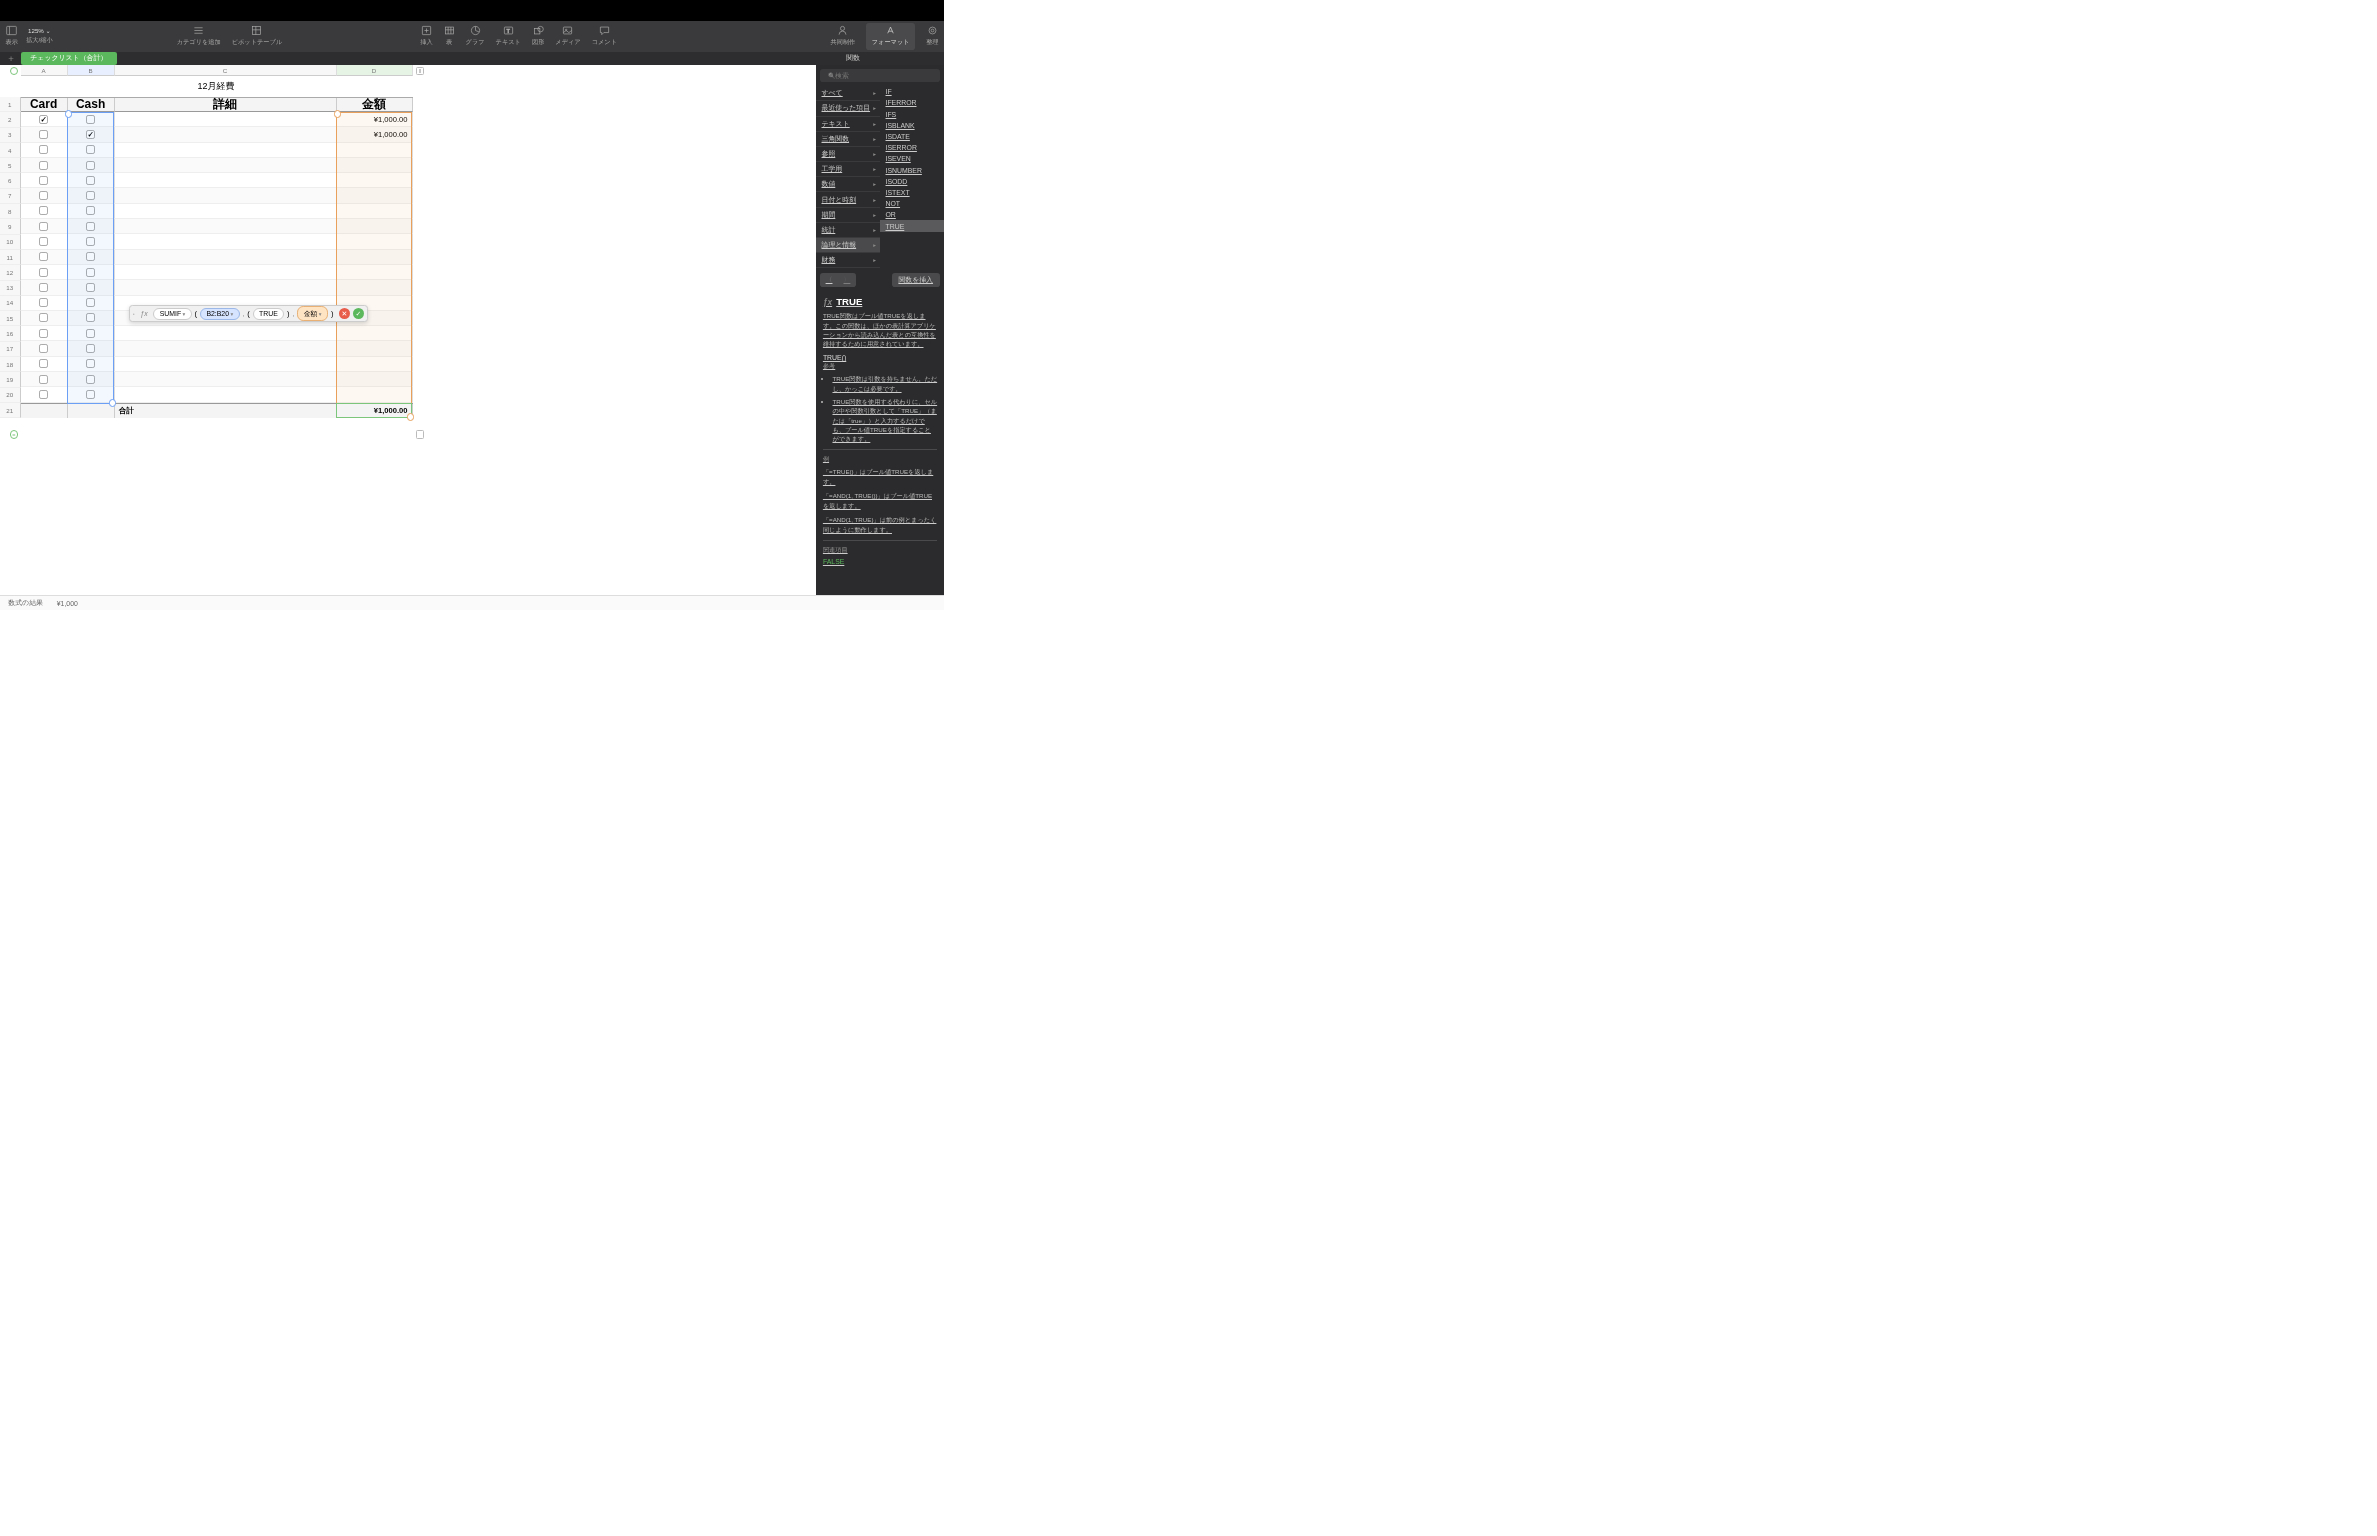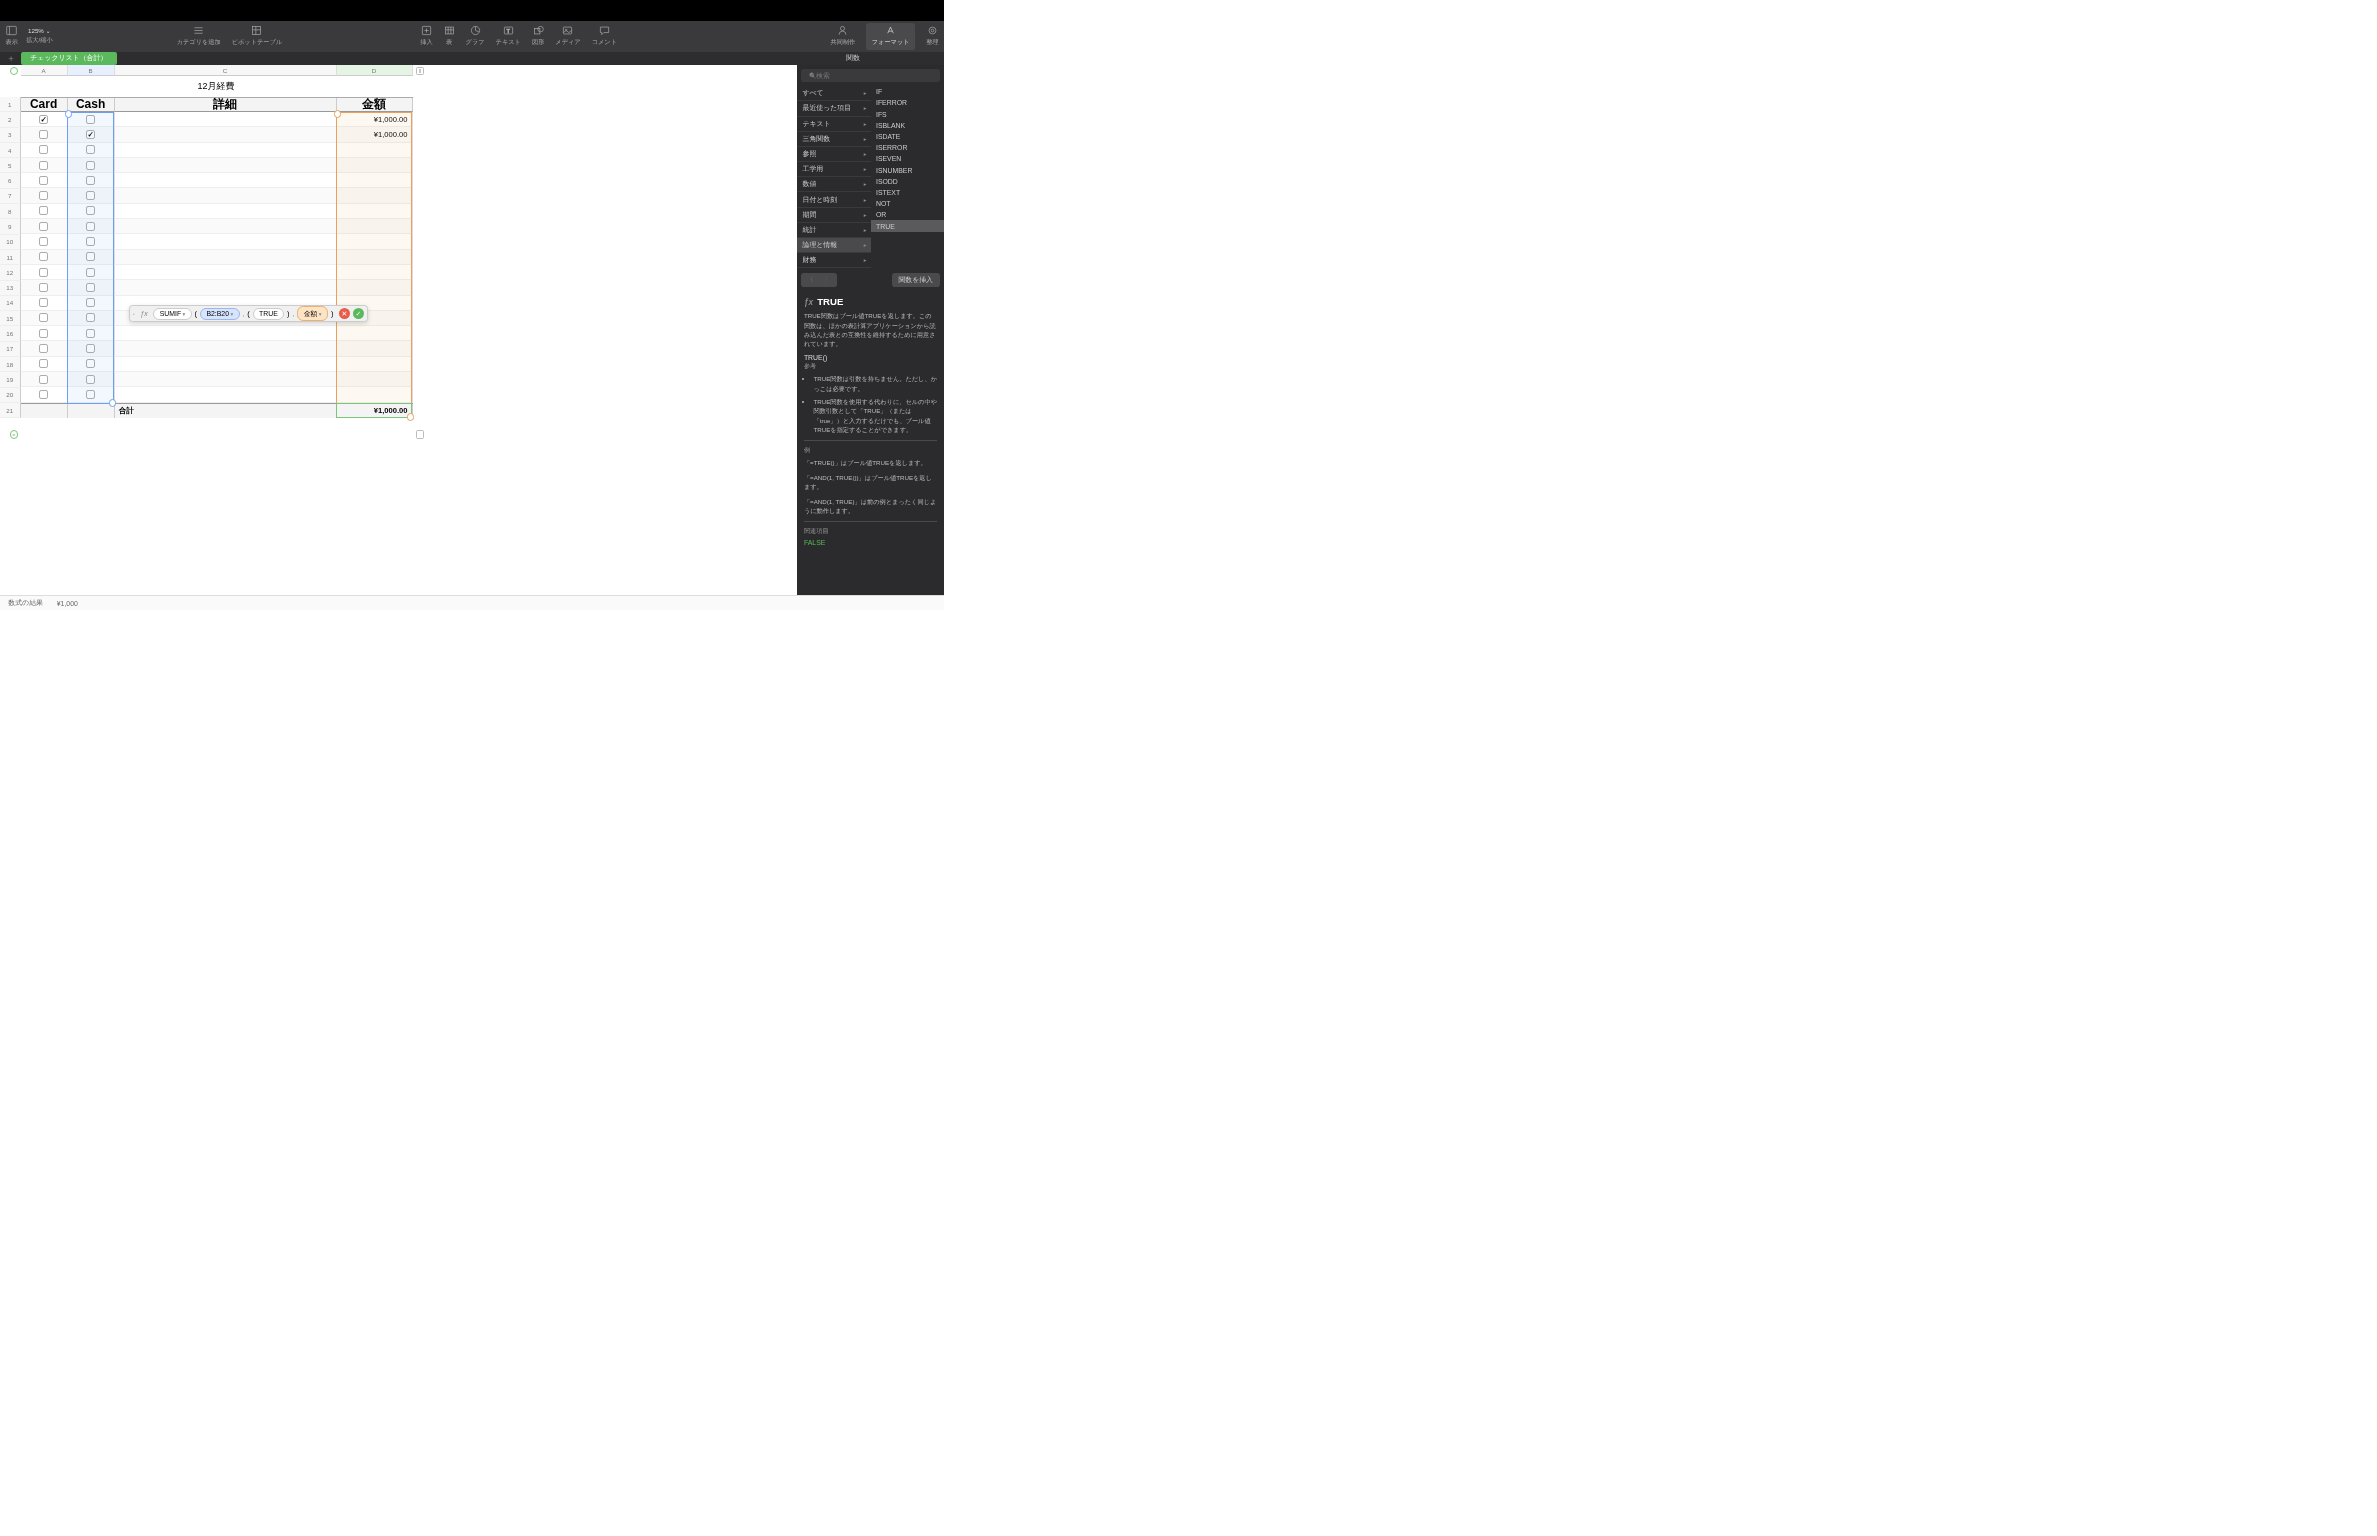--- a/index.html
+++ b/index.html
@@ -93,21 +93,21 @@
 .formula-pop .comma { color: #888; }
 .formula-pop .dd { font-size: 5.5px; color: #888; margin-left: 1.4px; }
 .formula-pop .btn-x { width: 11px; height: 11px; border-radius: 50%; background: #e85c4a; color: #fff; display: flex; align-items: center; justify-content: center; font-size: 6.9px; cursor: pointer; }
 .formula-pop .btn-ok { width: 11px; height: 11px; border-radius: 50%; background: #5cb85c; color: #fff; display: flex; align-items: center; justify-content: center; font-size: 6.9px; cursor: pointer; }
 
 
 .eq-badge { position: absolute; top: 365px; left: 9.6px; width: 8.3px; height: 8.3px; border: 1px solid #7cc67c; border-radius: 50%; display: flex; align-items: center; justify-content: center; font-size: 5.5px; color: #7cc67c; }
 .corner-br { position: absolute; top: 365px; left: 416px; width: 8.3px; height: 8.3px; border: 0.7px solid #bbb; border-radius: 1.4px; }
 
 
-.panel { width: 147px; background: #2b2b2d; color: #ccc; font-size: 6.9px; display: flex; flex-direction: column; }
+.panel { width: 128px; background: #2b2b2d; color: #ccc; font-size: 6.9px; display: flex; flex-direction: column; text-decoration: underline; }
 .panel .search { margin: 4.1px; }
 .panel .search input { width: 100%; background: #3a3a3c; border: none; border-radius: 2.8px; padding: 2.8px 5.5px 2.8px 15px; color: #ccc; font-size: 6.9px; }
 .panel .search { position: relative; }
 .panel .search::before { content: '🔍'; position: absolute; left: 8.3px; top: 2.8px; font-size: 6.2px; opacity: 0.6; filter: grayscale(1); }
 .panel .cats { display: flex; }
 .panel .cat-col { width: 50%; }
 .panel .cat-item { padding: 2.1px 5.5px; border-bottom: 0.7px solid #3a3a3c; cursor: pointer; display: flex; align-items: center; position: relative; }
 .panel .cat-item.sel { background: #4a4a4c; }
 .panel .cat-item .arr { position: absolute; right: 4.1px; font-size: 5.5px; color: #888; }
 .panel .fn-item { padding: 2.1px 5.5px; cursor: pointer; }

